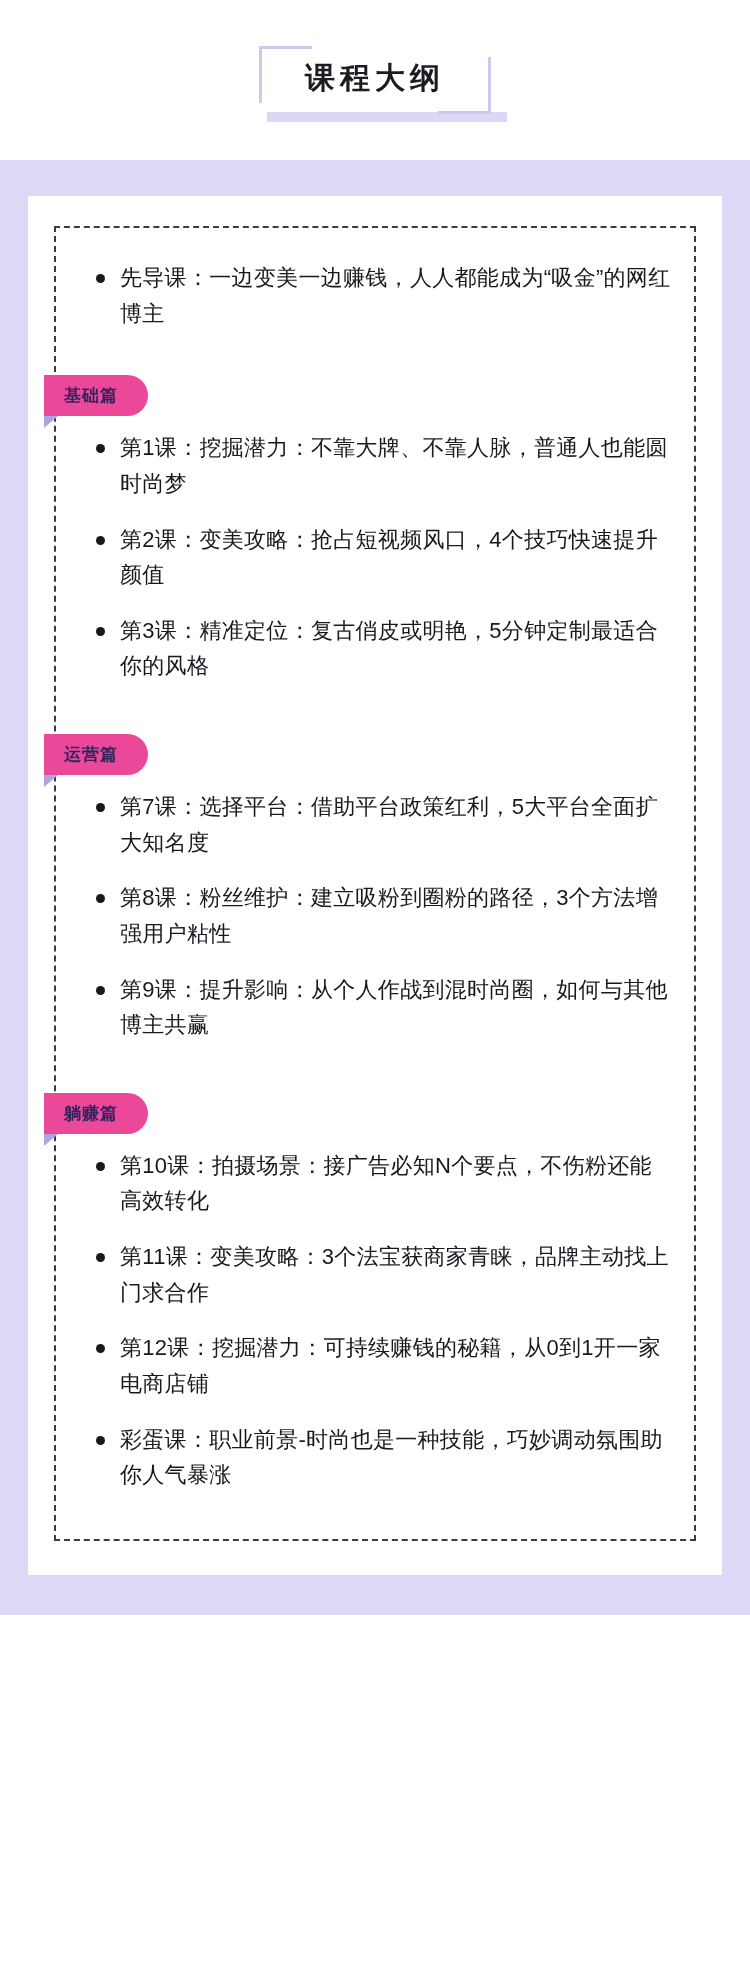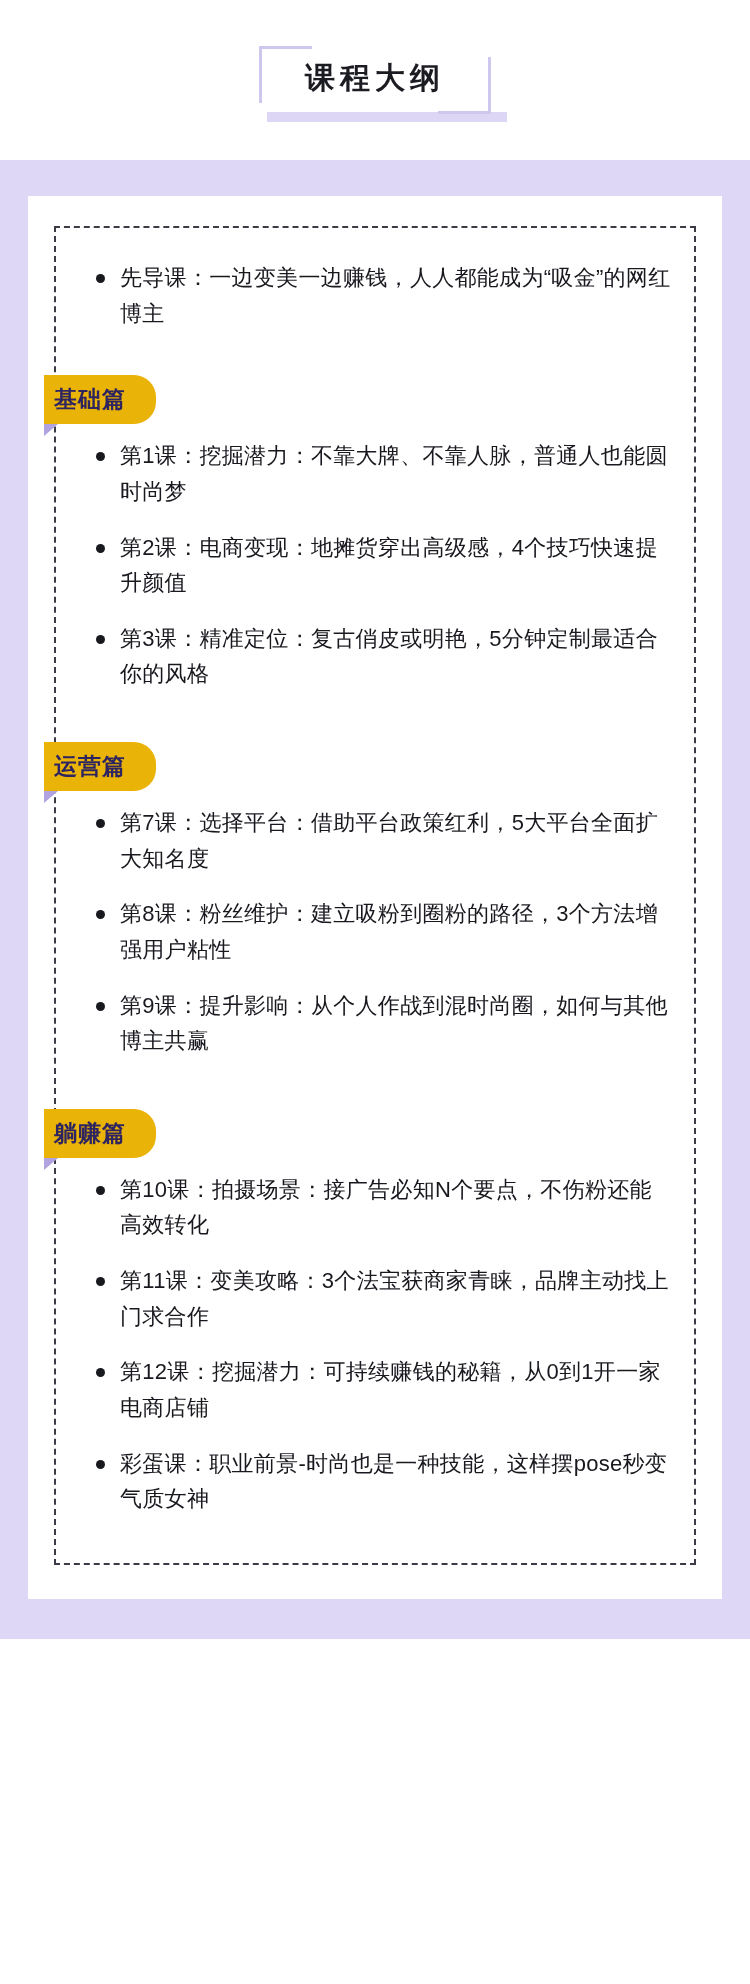--- a/index.html
+++ b/index.html
@@ -90,25 +90,25 @@
     border: 2px dashed #3b3b46;
     padding: 22px 18px 26px 18px;
     box-sizing: border-box;
   }
 
   
   .section-tag {
     position: relative;
     display: inline-block;
     margin: 30px 0 4px 0;
-    padding: 9px 30px 9px 10px;
-    background: #eab308;
+    padding: 9px 30px 9px 20px;
+    background: #ec4899;
     border-radius: 0 22px 22px 0;
     color: #2e2560;
-    font-size: 23px;
+    font-size: 17px;
     font-weight: bold;
     letter-spacing: 1px;
     margin-left: -30px;
   }
   .section-tag::after {
     content: "";
     position: absolute;
     left: 0;
     bottom: -12px;
     width: 0;
@@ -171,40 +171,40 @@
       <div class="dashed">
 
         <ul class="lessons lead-list">
           <li>先导课：一边变美一边赚钱，人人都能成为“吸金”的网红博主</li>
         </ul>
 
         
         <div class="section-tag first">基础篇</div>
         <ul class="lessons">
           <li>第1课：挖掘潜力：不靠大牌、不靠人脉，普通人也能圆时尚梦</li>
-          <li>第2课：电商变现：地摊货穿出高级感，4个技巧快速提升颜值</li>
+          <li>第2课：变美攻略：抢占短视频风口，4个技巧快速提升颜值</li>
           <li>第3课：精准定位：复古俏皮或明艳，5分钟定制最适合你的风格</li>
         </ul>
 
         
 
         
         <div class="section-tag">运营篇</div>
         <ul class="lessons">
           <li>第7课：选择平台：借助平台政策红利，5大平台全面扩大知名度</li>
           <li>第8课：粉丝维护：建立吸粉到圈粉的路径，3个方法增强用户粘性</li>
           <li>第9课：提升影响：从个人作战到混时尚圈，如何与其他博主共赢</li>
         </ul>
 
         
         <div class="section-tag">躺赚篇</div>
         <ul class="lessons">
           <li>第10课：拍摄场景：接广告必知N个要点，不伤粉还能高效转化</li>
           <li>第11课：变美攻略：3个法宝获商家青睐，品牌主动找上门求合作</li>
           <li>第12课：挖掘潜力：可持续赚钱的秘籍，从0到1开一家电商店铺</li>
-          <li>彩蛋课：职业前景-时尚也是一种技能，这样摆pose秒变气质女神</li>
+          <li>彩蛋课：职业前景-时尚也是一种技能，巧妙调动氛围助你人气暴涨</li>
         </ul>
 
       </div>
     </div>
   </div>
 
 </div>
 
 </body></html>

